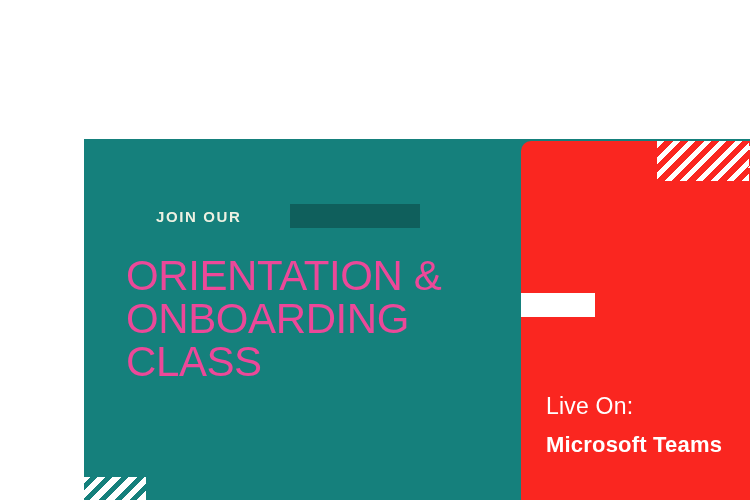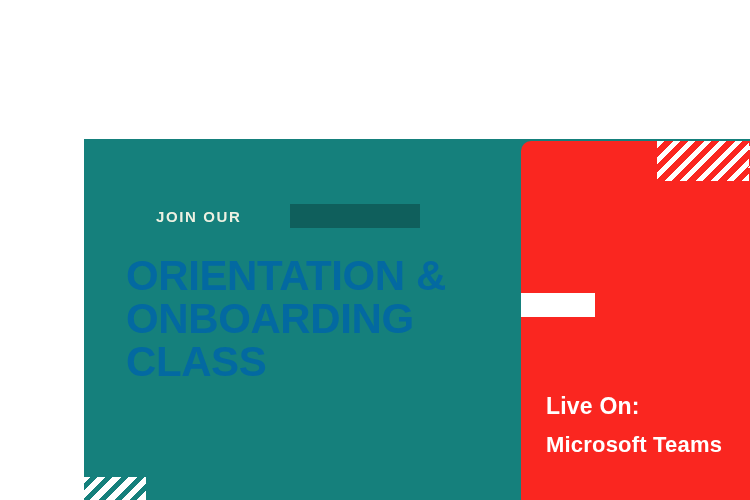--- a/index.html
+++ b/index.html
@@ -95,23 +95,23 @@
   .eyebrow-rule {
     flex:1;
     height:2px;
     background:#0f5f5c;
     margin-left:22px;
   }
   .headline {
     position:absolute;
     left:30px; top:158px;
     width:420px;
-    color:#0369a1;
+    color:#ec4899;
     font-size:42px;
-    font-weight:bold;
+    font-weight:normal;
     line-height:43px;
     letter-spacing:-0.4px;
     white-space:pre-line;
   }
   
   .offer {
     position:absolute;
     left:449px; top:155px;
     width:272px;
     color:#ffffff;
@@ -125,21 +125,21 @@
     position:absolute;
     left:437px; top:209px;
     width:74px; height:2px;
     background:#ffffff;
   }
   .live-label {
     position:absolute;
     left:450px; top:297px;
     color:#ffffff;
     font-size:23px;
-    font-weight:bold;
+    font-weight:normal;
     letter-spacing:0.2px;
   }
   .live-value {
     position:absolute;
     left:450px; top:336px;
     color:#ffffff;
     font-size:22px;
     font-weight:bold;
     letter-spacing:0.2px;
   }

